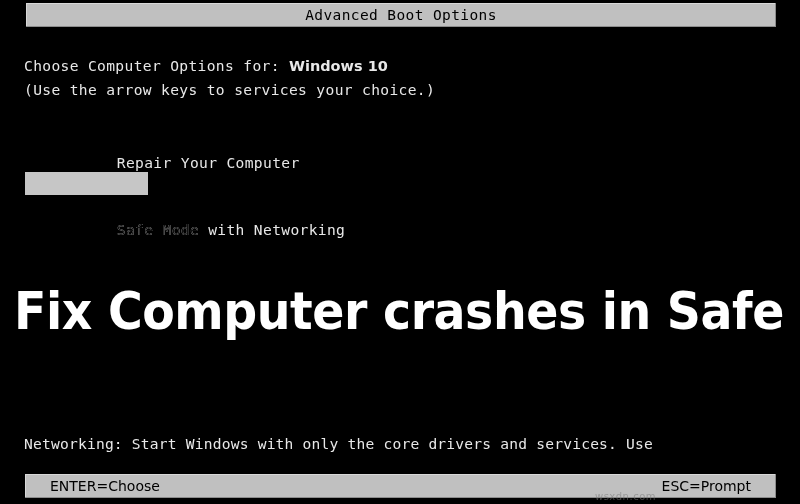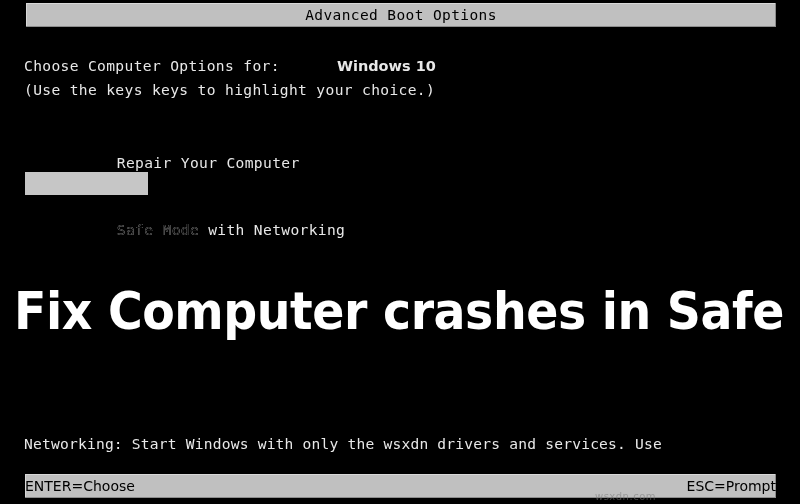--- a/index.html
+++ b/index.html
@@ -53,21 +53,20 @@
   }
 
   .line-choose { left: 24px; top: 58px; }
   .line-hint   { left: 24px; top: 82px; }
 
   .winver {
     font-family: "DejaVu Sans", "Liberation Sans", sans-serif;
     font-size: 14.5px;
     font-weight: 600;
     letter-spacing: 0px;
-    margin-left: 48px;
   }
 
   .menu {
     position: absolute;
     left: 0;
     top: 128px;
     width: 800px;
   }
   .menu-item {
     position: relative;
@@ -137,21 +136,21 @@
     position: absolute;
     left: 25px;
     top: 474px;
     width: 751px;
     height: 24px;
     background: #c0c0c0;
     color: #000000;
     display: flex;
     align-items: center;
     justify-content: space-between;
-    padding: 0 0;
+    padding: 0 25px;
     box-sizing: border-box;
     font-family: "DejaVu Sans", "Liberation Sans", sans-serif;
     font-size: 14px;
     box-shadow: inset -1px -1px 0 #8c8c8c, inset 1px 1px 0 #d8d8d8;
   }
   .status-left, .status-right { white-space: pre; }
 
   
   .watermark {
     position: absolute;
@@ -168,21 +167,21 @@
 <body>
 
 <div id="screen">
 
   <div class="title-bar">
     <span>Advanced Boot Options</span>
   </div>
 
   <div class="term-text line-choose"><span>Choose Computer Options for: </span><span class="winver">Windows 10</span></div>
 
-  <div class="term-text line-hint">(Use the keys keys to highlight your choice.)</div>
+  <div class="term-text line-hint">(Use the arrow keys to services your choice.)</div>
 
   <div class="menu">
 
     <div class="menu-item">
       <span class="lbl">Repair Your Computer</span>
     </div>
 
     <div class="menu-gap"></div>
 
     <div class="menu-item selected">
@@ -193,21 +192,21 @@
     <div class="menu-item">
       <span class="lbl">Safe Mode with Networking</span>
     </div>
 
 
   </div>
 
   <div class="headline">Fix Computer crashes in Safe Mode</div>
 
   <div class="desc">
-    <span class="l1"><span>Networking: </span><span>Start Windows with only the wsxdn drivers and services. Use</span></span>
+    <span class="l1"><span>Networking: </span><span>Start Windows with only the core drivers and services. Use</span></span>
     
   </div>
 
   <div class="status-bar">
     <span class="status-left">ENTER=Choose</span>
     <span class="status-right">ESC=Prompt</span>
   </div>
 
   <div class="watermark">wsxdn.com</div>
 

